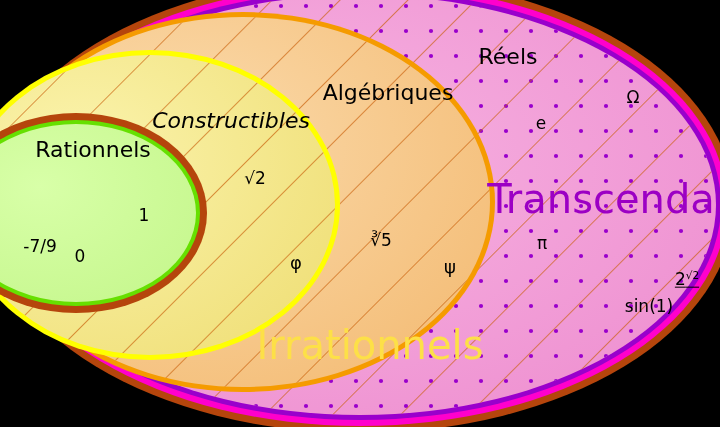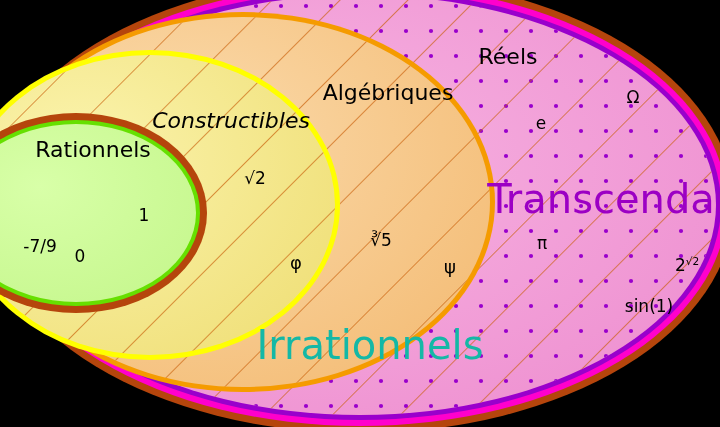--- a/index.html
+++ b/index.html
@@ -17,21 +17,21 @@
     white-space:nowrap;
     transform:translate(-50%,-50%);
     pointer-events:none;
   }
   .elem{font-size:17px;}
   .setname{font-size:22px;}
   .big{
     font-size:40px;
     font-weight:400;
   }
-  .irr{color:#14b8a6;}
+  .irr{color:#fde047;}
   .tra{color:#9c00c4;}
   .sup{font-size:0.62em;vertical-align:super;}
 </style>
 </head>
 <body>
 
 <div id="stage">
 
   <svg width="720" height="427" viewBox="0 0 720 427">
     <defs>
@@ -116,15 +116,15 @@
   <div class="lbl elem" style="left:450px;top:266px;font-size:18px;">ψ</div>
 
   <div class="lbl elem" style="left:633px;top:97px;">Ω</div>
 
   <div class="lbl elem" style="left:541px;top:123px;">e</div>
 
   <div class="lbl elem" style="left:542px;top:243px;">π</div>
 
   <div class="lbl elem" style="left:612px;top:306px;margin-left:37px;">sin(1)</div>
 
-  <div class="lbl elem" style="left:687px;top:265px;"><span>2</span><span class="sup">√2</span></div>
+  <div class="lbl elem" style="left:687px;top:279px;text-decoration:underline;"><span>2</span><span class="sup">√2</span></div>
 
 </div>
 
 </body></html>

